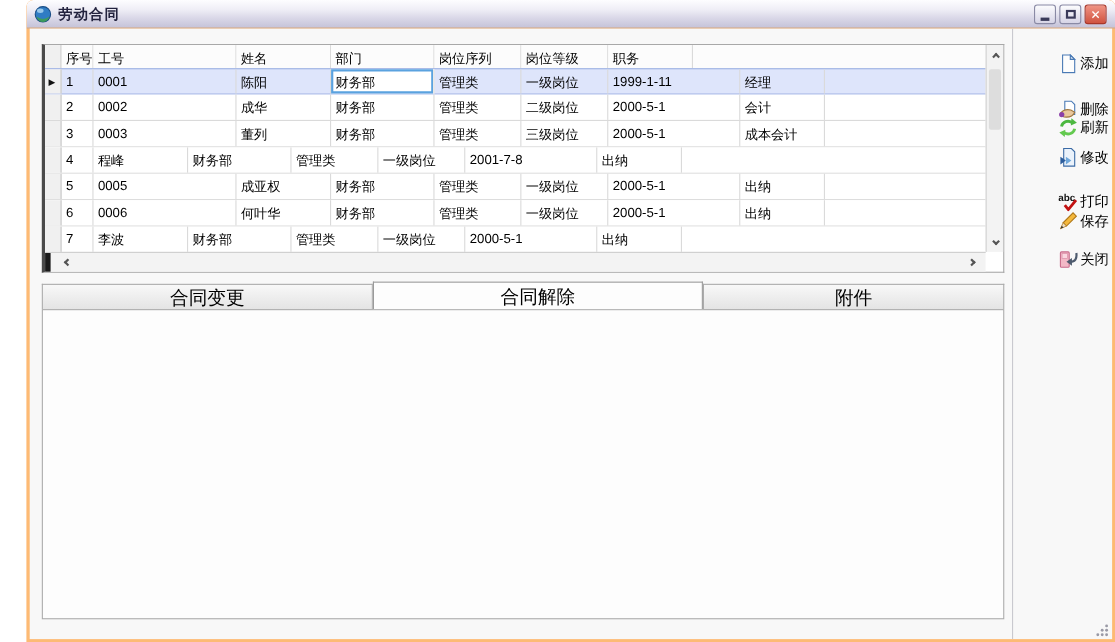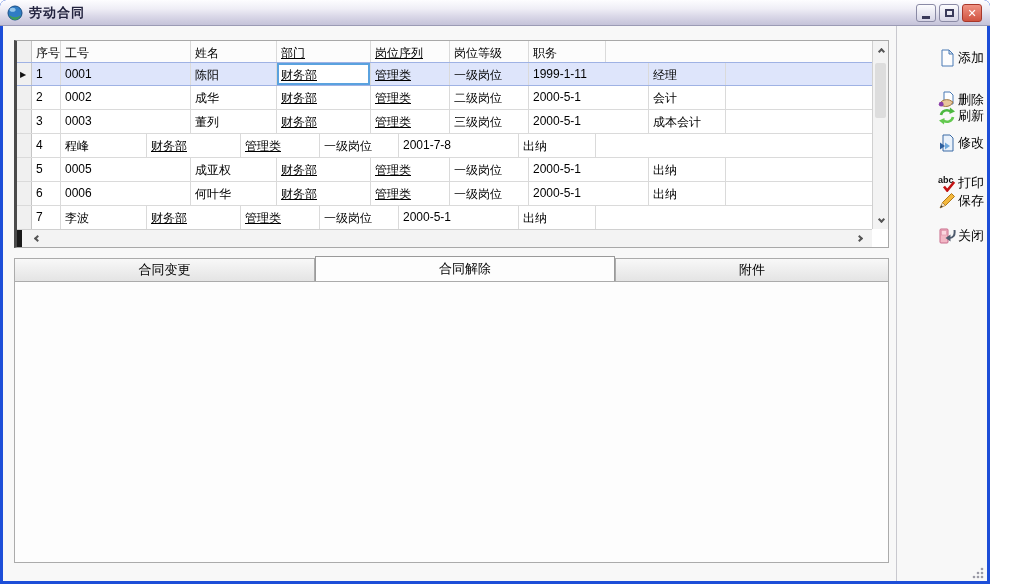--- a/index.html
+++ b/index.html
@@ -1,17 +1,17 @@
 <!DOCTYPE html>
 <html><head>
 <meta charset="utf-8">
 <style>
   html,body{margin:0;padding:0;background:#fff;}
   *{box-sizing:border-box;font-family:"Liberation Sans","DejaVu Sans",sans-serif;}
-  .window{position:relative;width:990px;height:584px;background:#1d4ed8;border-radius:6px 6px 0 0;overflow:hidden;}
+  .window{position:relative;width:990px;height:584px;background:#fdba74;border-radius:6px 6px 0 0;overflow:hidden;margin-left:24px;}
   .titlebar{position:absolute;left:0;top:0;right:0;height:26px;border-radius:6px 6px 0 0;
     background:linear-gradient(#FDFDFF 0%,#EFEEF6 35%,#DAD8E8 65%,#C5C3D9 100%);
     border-bottom:1px solid #9B9BB5;display:flex;align-items:center;}
   .title-icon{width:16px;height:16px;margin:0 6px 0 7px;}
   .title-text{font-size:13px;font-weight:bold;color:#23233F;letter-spacing:1px;}
   .win-controls{position:absolute;right:8px;top:4px;display:flex;gap:3px;}
   .wbtn{width:20px;height:18px;border-radius:3px;border:1px solid #8A8AA5;
     background:linear-gradient(#FCFCFE,#D6D4E6);display:flex;align-items:center;justify-content:center;}
   .wbtn.close{border-color:#A8372A;background:linear-gradient(#F09384,#D05340);color:#fff;font-weight:bold;font-size:11px;}
   .glyph-min{width:8px;height:3px;background:#3A3A5A;margin-top:8px;}
@@ -21,22 +21,22 @@
 
   
   .grid{position:absolute;left:11px;top:14px;width:875px;height:208px;background:#fff;
     border:1px solid #A8A8A8;border-left:3px solid #4A4A4A;}
   .grid-header{position:absolute;left:0;top:0;right:16px;height:22px;display:flex;background:#FCFCFC;border-bottom:1px solid #BDBDBD;}
   .grid-body{position:absolute;left:0;top:22px;right:16px;height:168px;}
   .grid-row{display:flex;height:24px;border-bottom:1px solid #DADADA;background:#fff;}
   .grid-row.selected{background:#DEE5FB;border-top:1px solid #9FB2E4;border-bottom:1px solid #9FB2E4;height:24px;margin-top:-1px;}
   .cell{font-size:12px;color:#000;padding:4px 0 0 4px;overflow:hidden;white-space:nowrap;border-right:1px solid #DADADA;}
   .cell.ind{width:15px;background:#F0F0F0;border-right:1px solid #C5C5C5;font-size:8px;color:#111;padding:7px 0 0 3px;}
-  .cell.c0{width:29px;}.cell.c1{width:130px;}.cell.c2{width:86px;}.cell.c3{width:94px;text-decoration:underline;}
-  .cell.c4{width:79px;text-decoration:underline;}.cell.c5{width:79px;}.cell.c6{width:120px;}.cell.c7{width:77px;}
+  .cell.c0{width:29px;}.cell.c1{width:130px;}.cell.c2{width:86px;}.cell.c3{width:94px;}
+  .cell.c4{width:79px;}.cell.c5{width:79px;}.cell.c6{width:120px;}.cell.c7{width:77px;}
   .cell.fill{flex:1;border-right:none;}
   .cell.focused{background:#fff;box-shadow:inset 0 0 0 2px #5AA2DF;}
   .hcell{background:#FCFCFC;}
 
   .grid-vsb{position:absolute;right:0;top:0;bottom:18px;width:16px;background:#F3F3F3;border-left:1px solid #D0D0D0;}
   .grid-vsb .thumb{position:absolute;left:2px;right:2px;top:22px;height:55px;background:#DDDDDD;border-radius:2px;}
   .grid-hsb{position:absolute;left:0;right:16px;bottom:0;height:18px;background:#F3F3F3;border-top:1px solid #D0D0D0;}
   .grid-hsb .hthumb{position:absolute;left:0;top:0;bottom:0;width:5px;background:#1A1A1A;}
   .sb-arrow{position:absolute;width:14px;height:14px;display:flex;align-items:center;justify-content:center;}
   .chev{display:inline-block;width:5px;height:5px;border-right:2px solid #555;border-bottom:2px solid #555;}
@@ -46,21 +46,21 @@
   .chev-right{transform:rotate(-45deg);margin-right:3px;}
 
   
   .toolbtn{position:absolute;left:929px;width:70px;height:21px;display:flex;align-items:center;gap:2px;cursor:pointer;background:transparent;border:none;}
   .toolbtn svg{width:18px;height:18px;flex:0 0 18px;}
   .toolbtn .tlabel{font-size:13px;color:#000;}
 
   
   .tab{position:absolute;height:23px;top:232px;background:linear-gradient(#F8F8F8,#E4E4E4);
     border:1px solid #ABABAB;border-bottom:none;display:flex;align-items:center;justify-content:center;
-    font-size:13px;color:#000;z-index:1;}
+    font-size:17px;color:#000;z-index:1;}
   .tab.selected{top:230px;height:25px;background:#FDFDFD;z-index:3;border-color:#9A9A9A;}
 
   
   .panel{position:absolute;left:11px;top:255px;width:875px;height:282px;background:#FDFDFD;border:1px solid #ABABAB;z-index:2;}
   .flabel{position:absolute;font-size:13px;color:#000;white-space:nowrap;}
   .tinput{position:absolute;height:22px;border:1px solid #A5A5A5;background:#fff;font-size:12px;padding:0 3px;color:#000;}
   .tinput.cyan{background:#80FFFF;}
   .combo{position:absolute;height:22px;border:1px solid #A5A5A5;background:#fff;}
   .combo-btn{position:absolute;right:0;top:0;bottom:0;width:17px;background:linear-gradient(#FBFBFB,#DCDCDC);
     border-left:1px solid #B5B5B5;display:flex;align-items:center;justify-content:center;}

